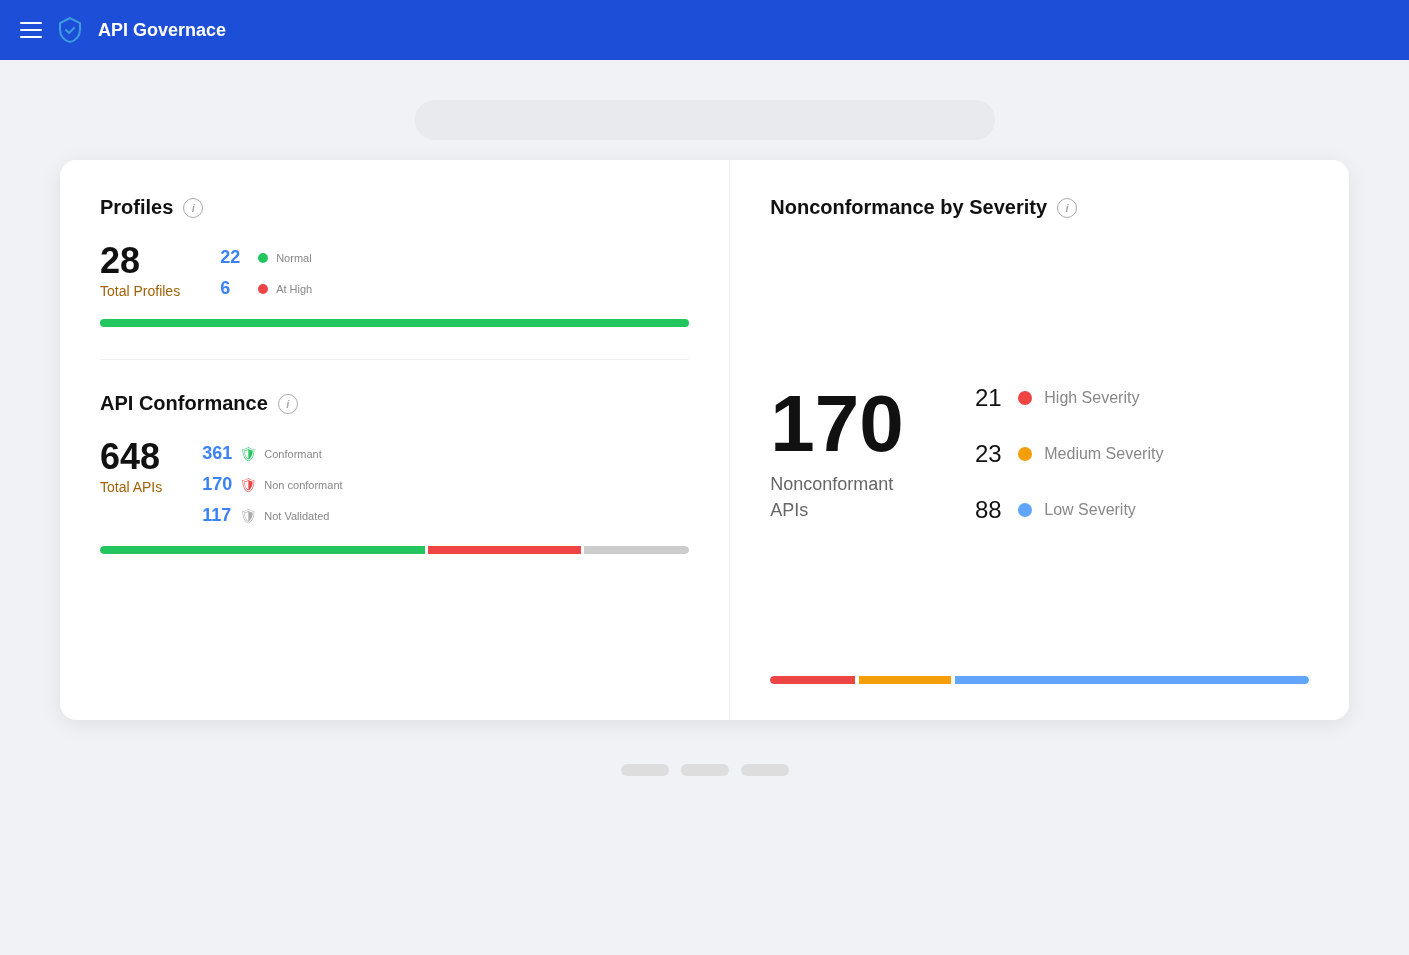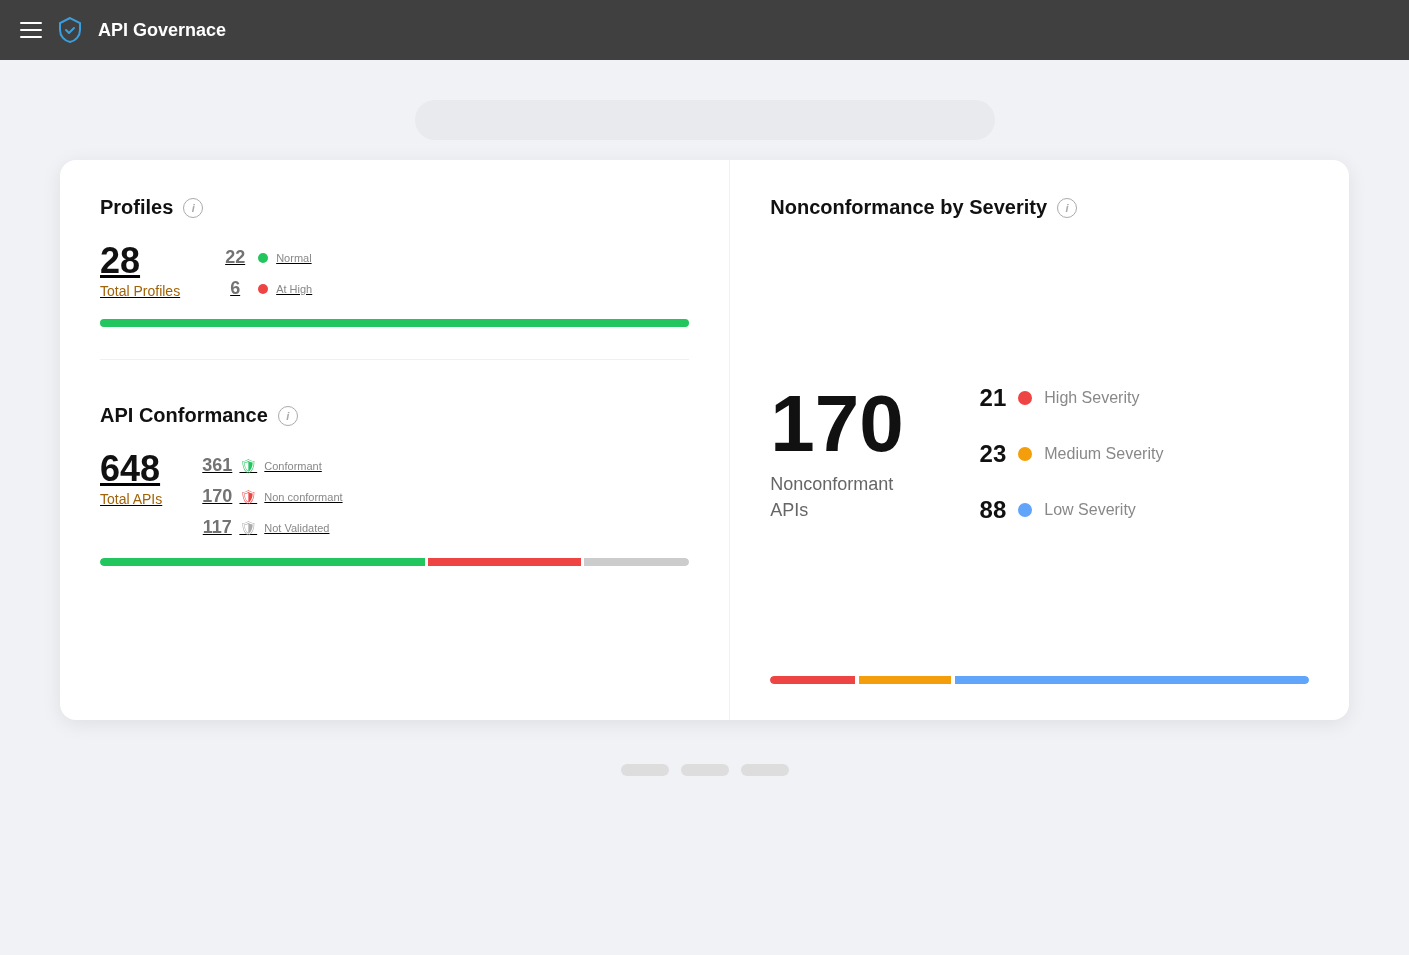--- a/index.html
+++ b/index.html
@@ -6,21 +6,21 @@
 
     body {
       font-family: -apple-system, BlinkMacSystemFont, 'Segoe UI', sans-serif;
       background: #f0f2f5;
       min-height: 955px;
       min-width: 1409px;
     }
 
     
     .navbar {
-      background: #404040;
+      background: #1d4ed8;
       height: 60px;
       display: flex;
       align-items: center;
       padding: 0 20px;
       gap: 14px;
     }
 
     .hamburger {
       display: flex;
       flex-direction: column;
@@ -73,21 +73,21 @@
       min-height: 560px;
     }
 
     
     .left-panel {
       flex: 0 0 52%;
       padding: 36px 40px;
       border-right: 1px solid #f0f0f0;
       display: flex;
       flex-direction: column;
-      gap: 12px;
+      gap: 0;
     }
 
     .profiles-section {
       padding-bottom: 32px;
       border-bottom: 1px solid #f0f0f0;
       margin-bottom: 32px;
     }
 
     .section-header {
       display: flex;
@@ -115,21 +115,20 @@
       cursor: pointer;
       font-style: italic;
       font-weight: 600;
     }
 
     .stats-row {
       display: flex;
       align-items: flex-start;
       gap: 40px;
       margin-bottom: 20px;
-      text-decoration: underline;
     }
 
     .big-number {
       font-size: 36px;
       font-weight: 800;
       color: #111;
       line-height: 1;
     }
 
     .big-label {
@@ -147,23 +146,23 @@
 
     .stat-item {
       display: flex;
       align-items: center;
       gap: 8px;
     }
 
     .stat-number {
       font-size: 18px;
       font-weight: 700;
-      color: #737373;
+      color: #3b82f6;
       min-width: 30px;
-      text-align: center;
+      text-align: left;
     }
 
     .dot {
       width: 10px;
       height: 10px;
       border-radius: 50%;
       flex-shrink: 0;
     }
 
     .dot-green { background: #22c55e; }
@@ -248,24 +247,24 @@
     }
 
     .severity-item {
       display: flex;
       align-items: center;
       gap: 12px;
     }
 
     .severity-number {
       font-size: 24px;
-      font-weight: 700;
+      font-weight: 400;
       color: #111;
       min-width: 36px;
-      text-align: right;
+      text-align: center;
     }
 
     .severity-dot {
       width: 14px;
       height: 14px;
       border-radius: 50%;
       flex-shrink: 0;
     }
 
     .severity-label {

